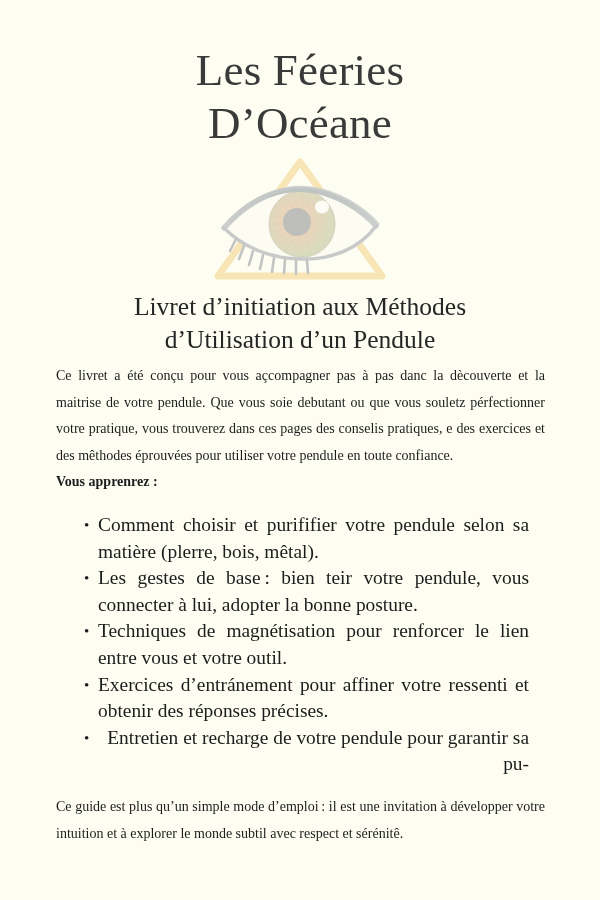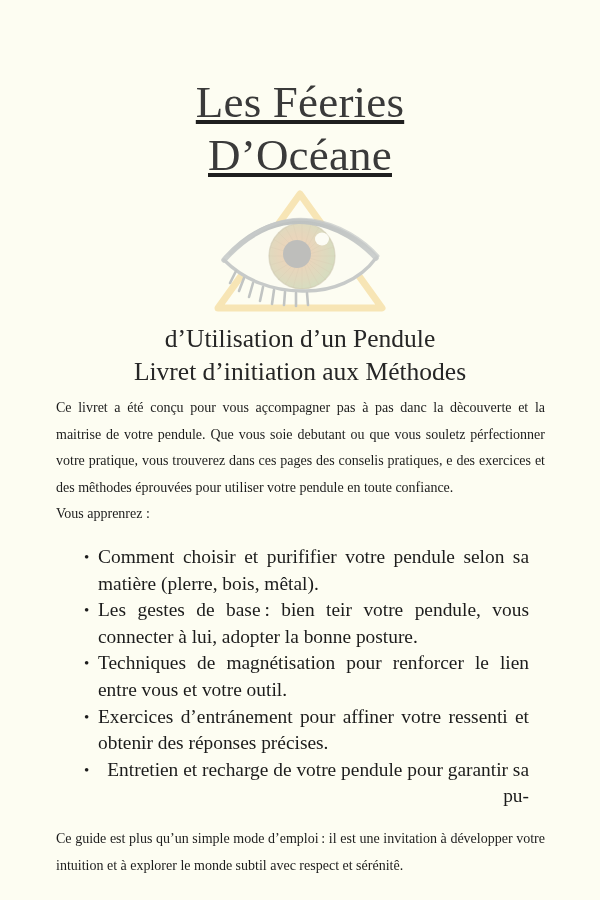--- a/index.html
+++ b/index.html
@@ -19,23 +19,22 @@
 
   .page {
     width: 600px;
     height: 900px;
     position: relative;
     background: #fdfdf2;
   }
 
   
   .title-block {
-    padding-top: 76px;
+    padding-top: 44px;
     text-align: center;
-    text-decoration: underline;
   }
   .title-line {
     font-size: 45px;
     line-height: 53px;
     color: #3a3a3a;
     font-weight: 400;
     letter-spacing: 0.2px;
   }
 
   
@@ -103,20 +102,21 @@
     font-size: 15px;
     line-height: 26.6px;
     color: #1c1c1c;
   }
   ul.bullets li.last-line {
     text-align: right;
   }
 
   .lead-in {
     text-align: left;
+    font-weight: bold;
   }
 </style>
 </head>
 <body>
 
 <div class="page">
 
   <div class="title-block">
     <div class="title-line">Les Féeries</div>
     <div class="title-line">D’Océane</div>
@@ -194,22 +194,22 @@
           <path d="M64,102 L62,116"></path>
           <path d="M75,104 L74,117"></path>
           <path d="M86,105 L86,118"></path>
           <path d="M97,105 L98,117"></path>
         </g>
       </g>
     </svg>
   </div>
 
   <div class="subtitle-block">
+    <div class="subtitle-line">Livret d’initiation aux Méthodes</div>
     <div class="subtitle-line">d’Utilisation d’un Pendule</div>
-    <div class="subtitle-line">Livret d’initiation aux Méthodes</div>
   </div>
 
   <div class="body-block">
 
     <p class="para">Ce livret a été conçu pour vous açcompagner pas à pas danc la dècouverte et la maitrise de votre pendule. Que vous soie debutant ou que vous souletz pérfectionner votre pratique, vous trouverez dans ces pages des conselis pratiques, e des exercices et des mêthodes éprouvées pour utiliser votre pendule en toute confiance.</p>
 
     <p class="para lead-in">Vous apprenrez :</p>
 
     <ul class="bullets">
       <li>Comment choisir et purififier votre pendule selon sa matière (plerre, bois, mêtal).</li>

